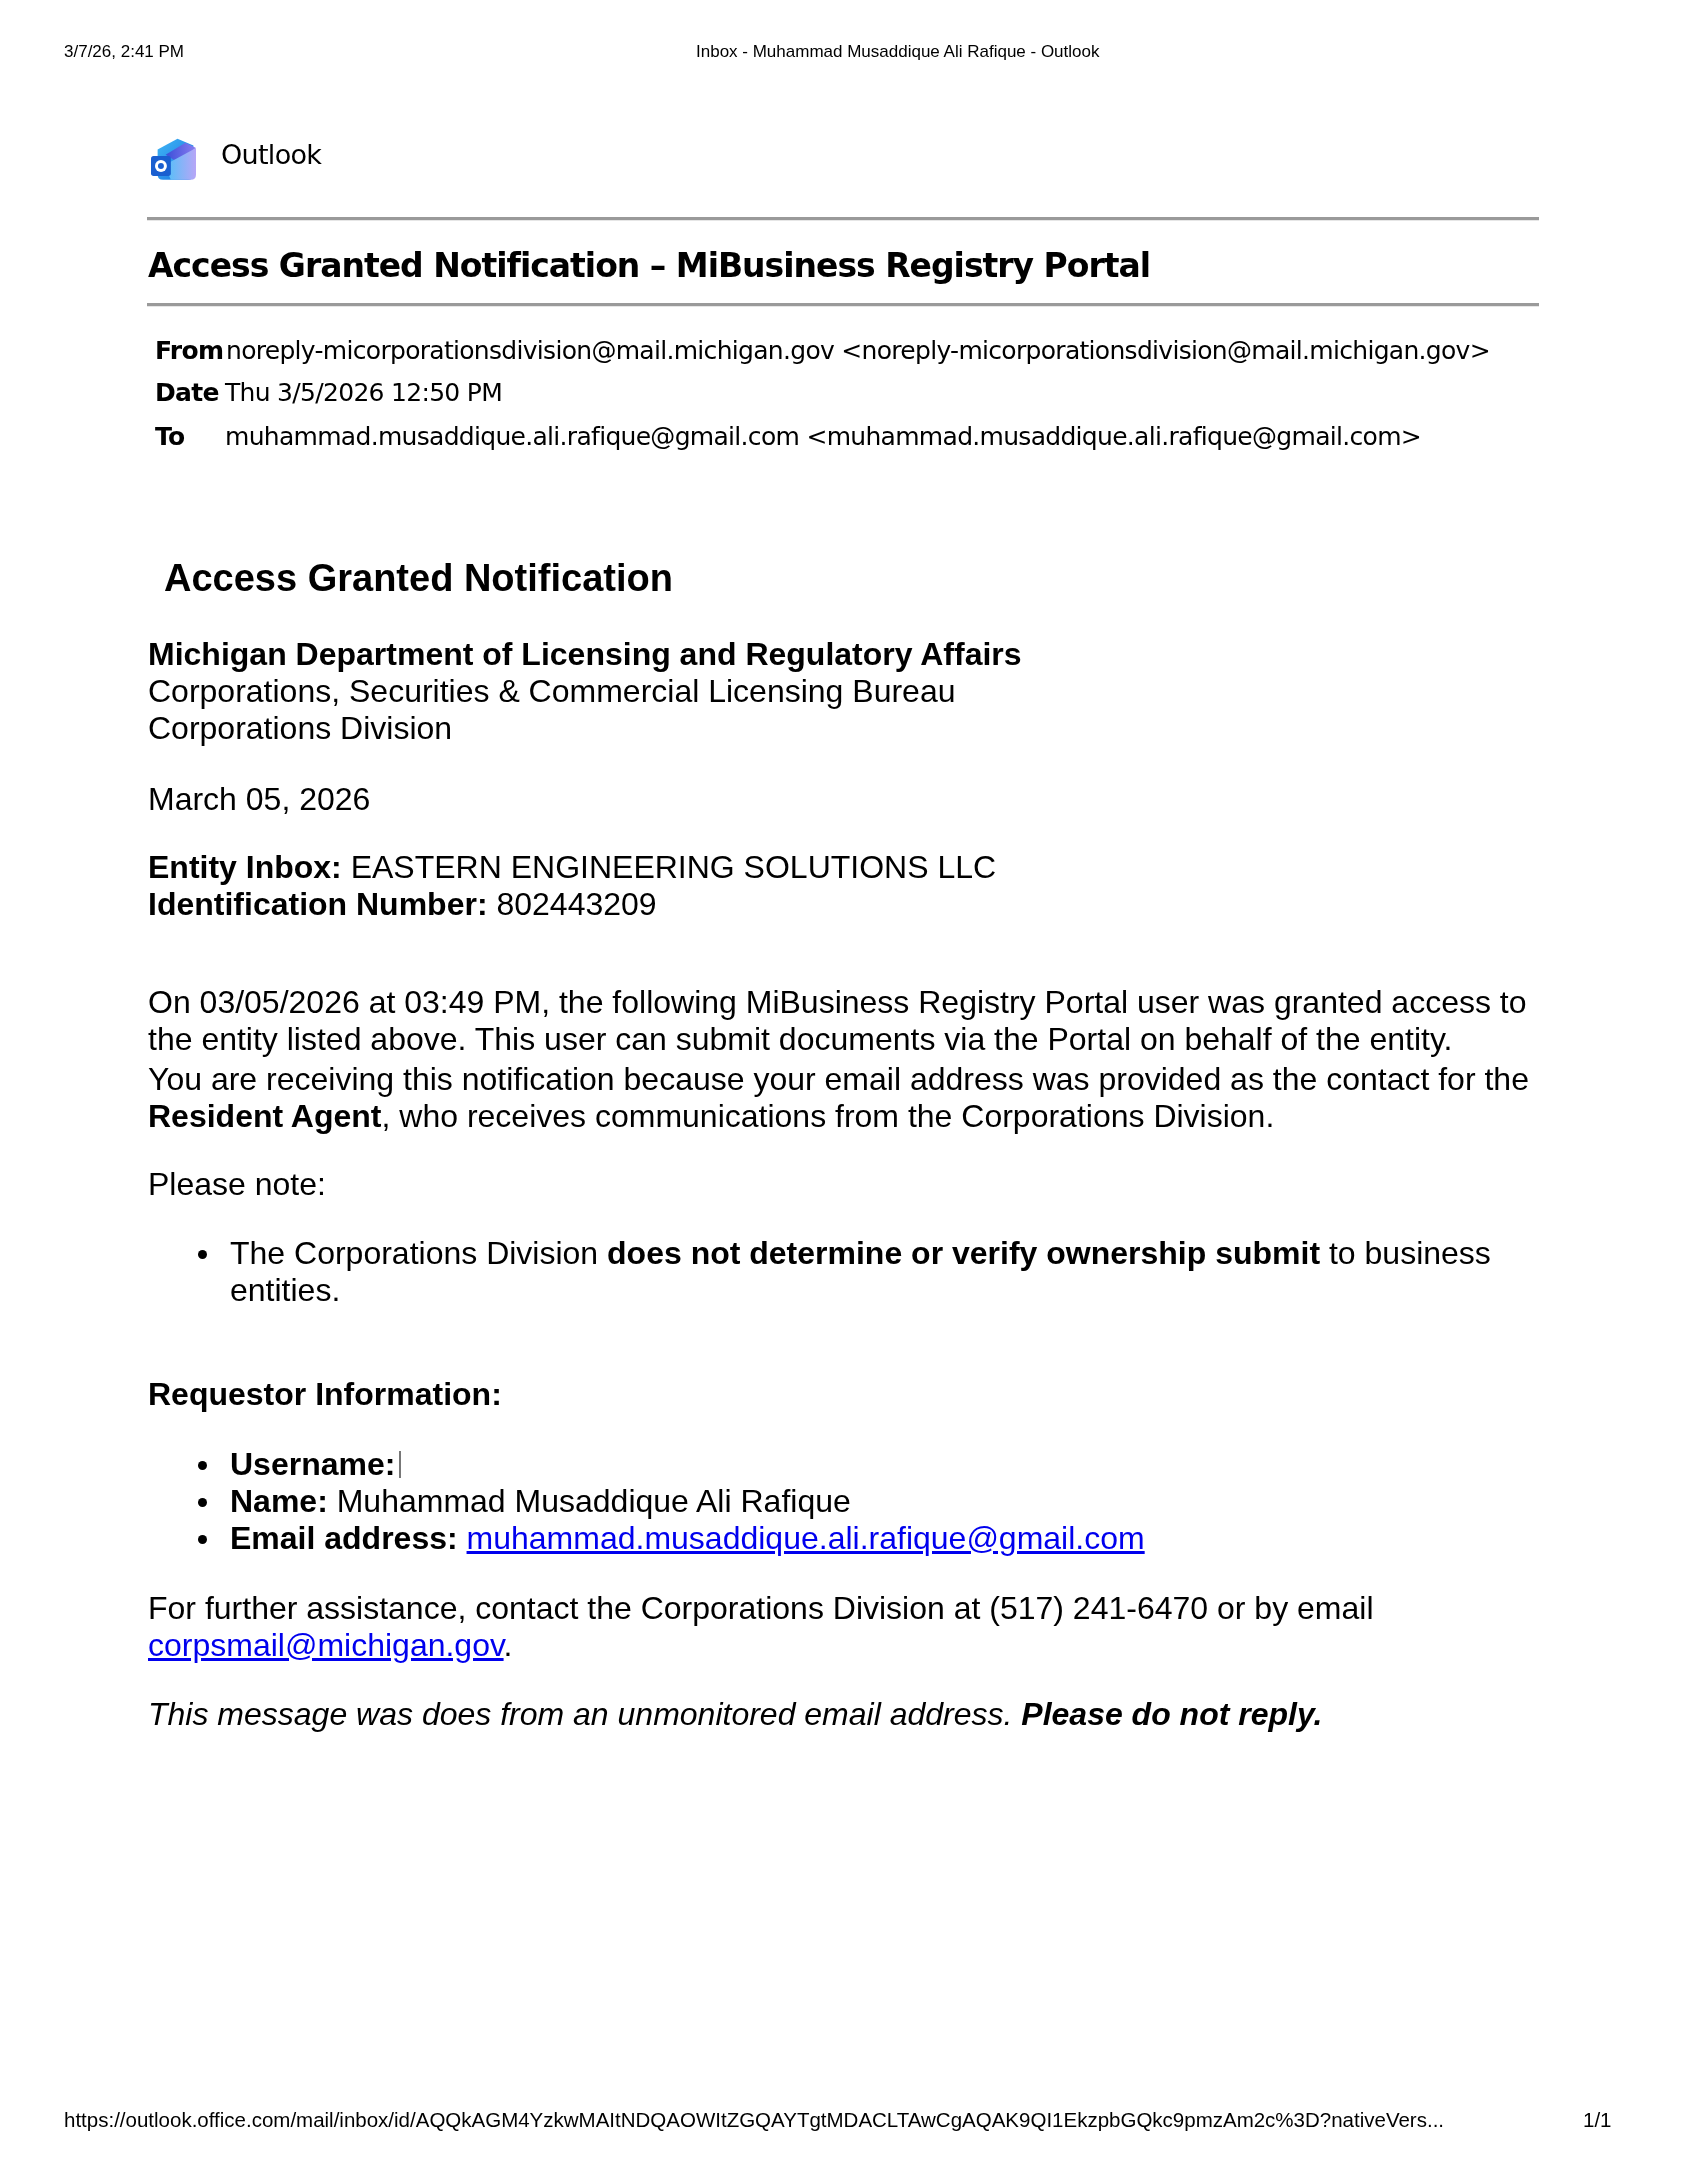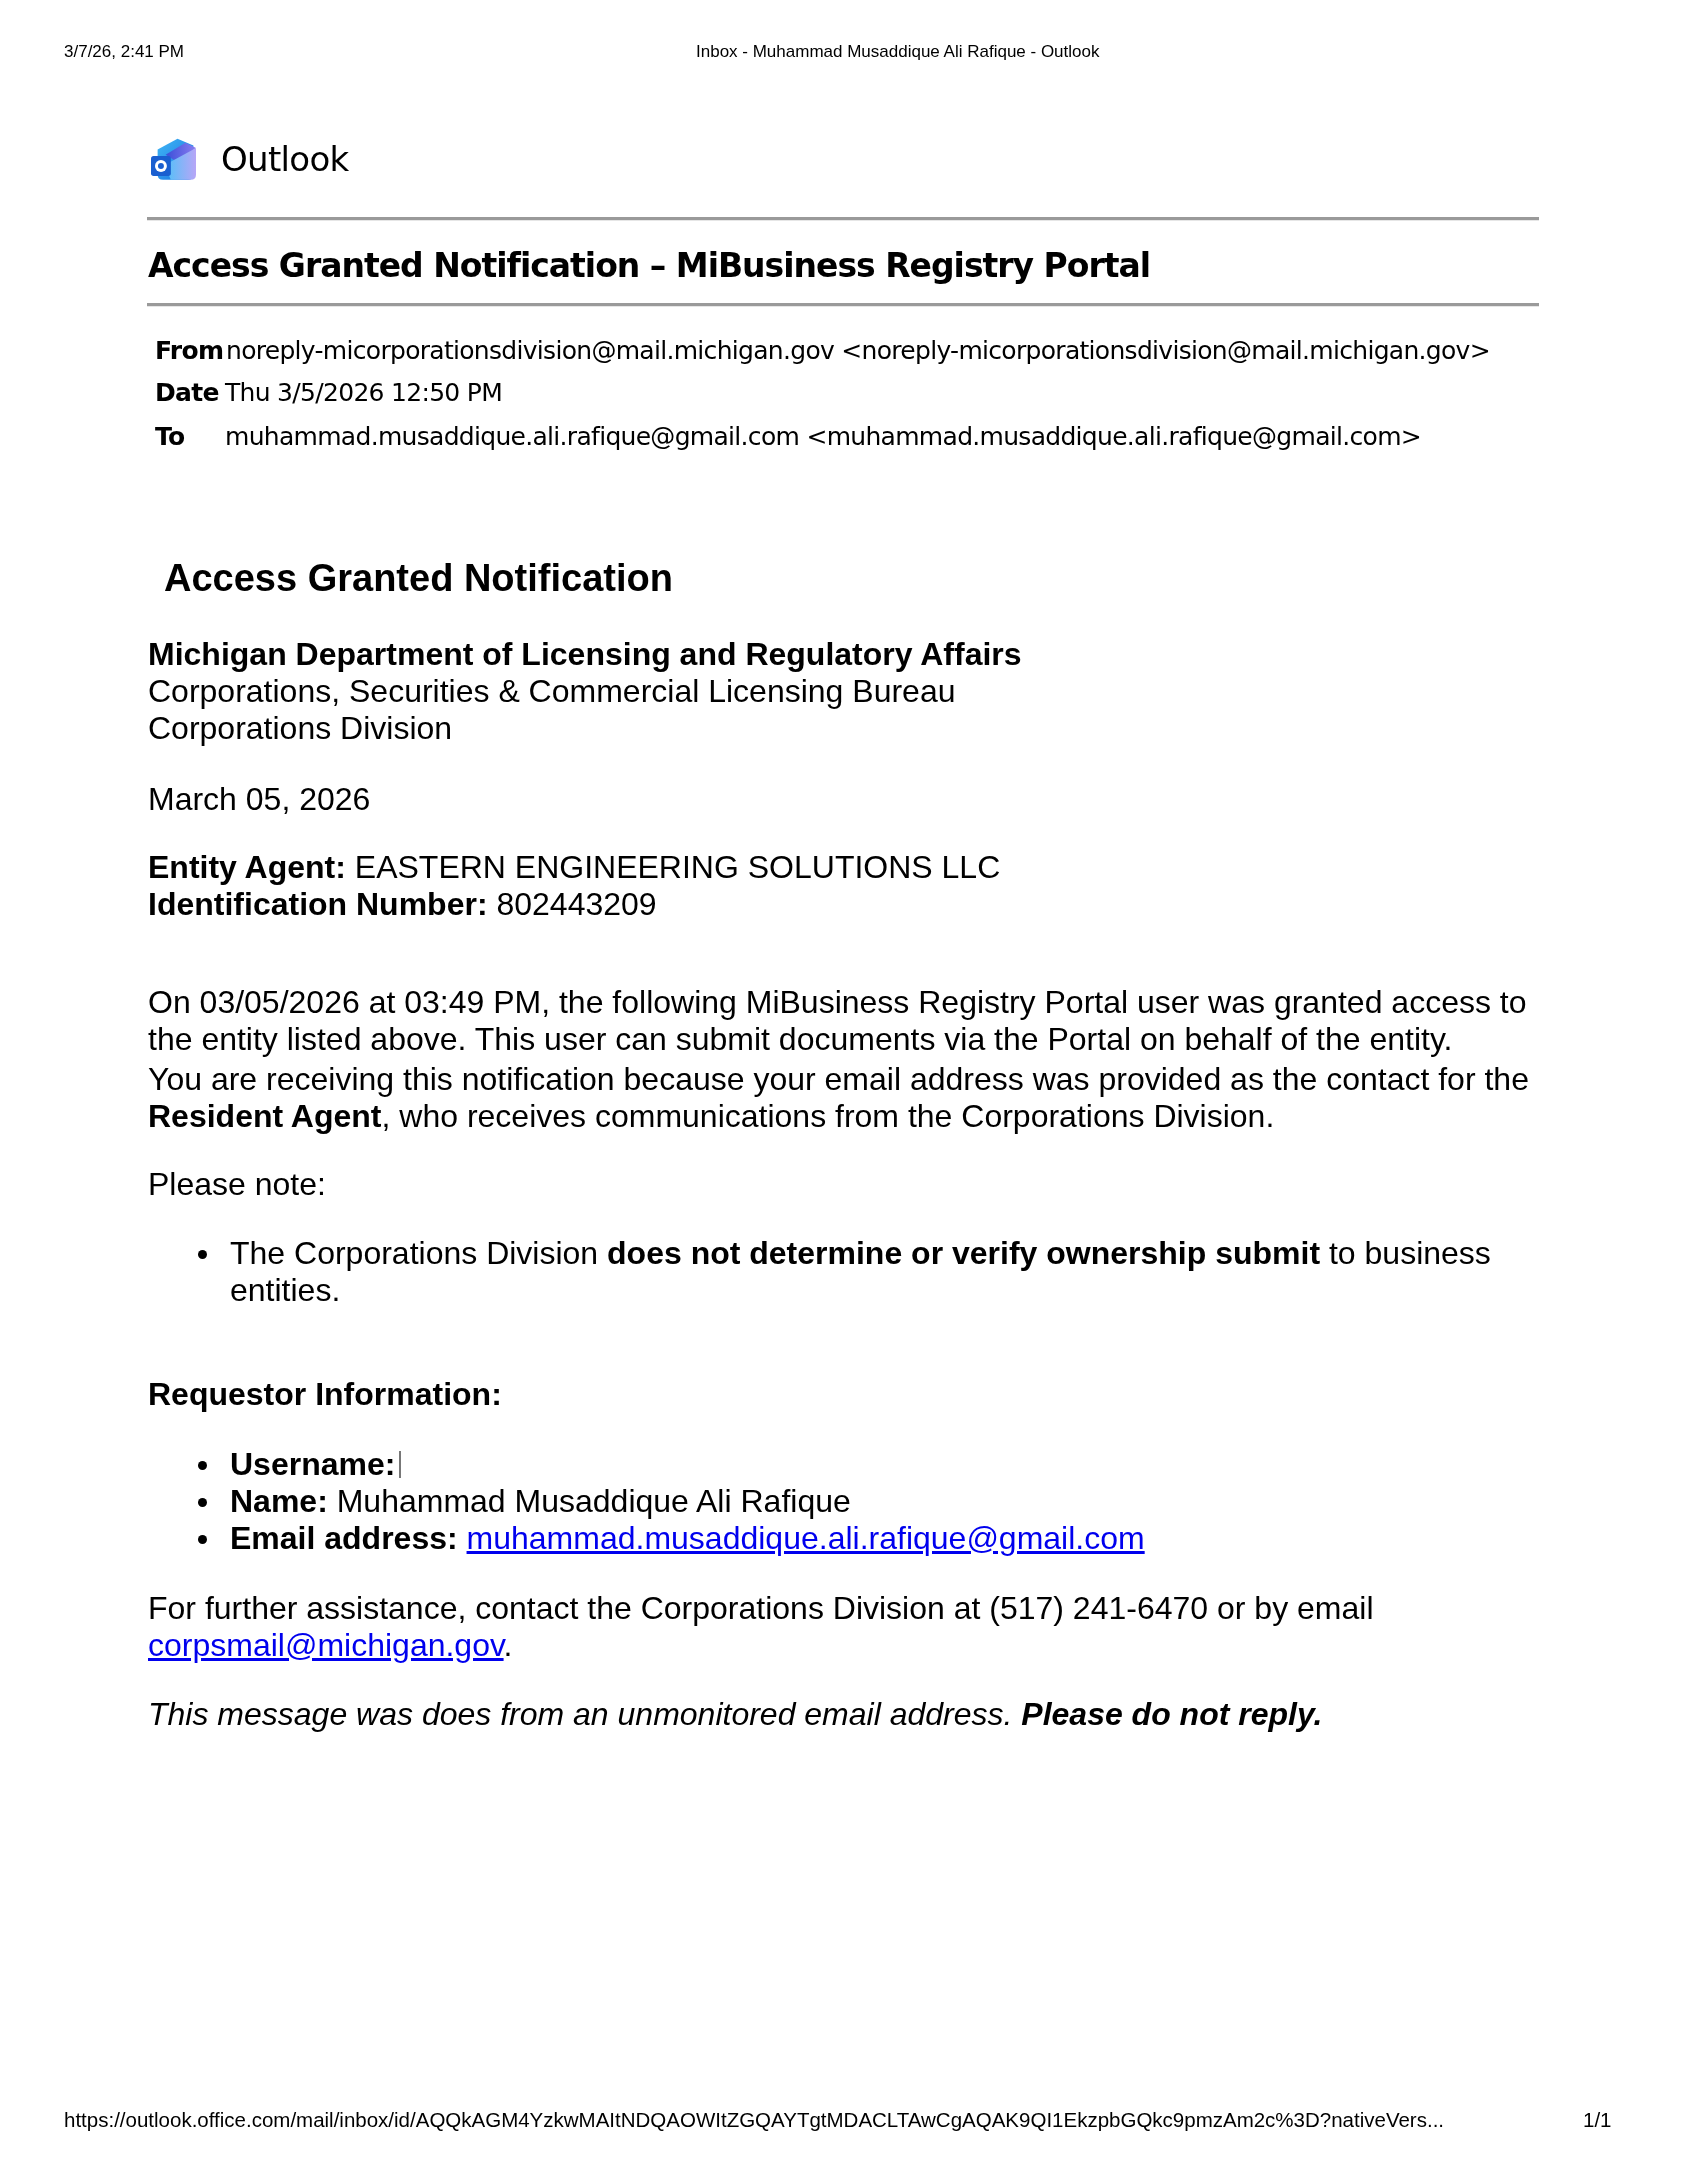--- a/index.html
+++ b/index.html
@@ -1,21 +1,21 @@
 <!DOCTYPE html>
 <html style="font-size:10.6px"><head>
 <meta charset="utf-8">
 <style>
   html, body { margin:0; padding:0; background:#ffffff; }
   body { width:1687px; height:2183px; position:relative; overflow:hidden; color:#000; }
   .abs { position:absolute; white-space:nowrap; }
   .print-hdr { font-family:"Liberation Sans", sans-serif; font-size:17px; top:42px; }
   .print-ftr { font-family:"Liberation Sans", sans-serif; font-size:20.5px; top:2108px; }
   .logo { left:151px; top:136px; width:49px; height:48px; }
-  .brand { left:221px; top:139px; font-size:34px; font-family:"DejaVu Sans", sans-serif; letter-spacing:-0.7px; }
+  .brand { left:221px; top:139px; font-size:27px; font-family:"DejaVu Sans", sans-serif; letter-spacing:-0.7px; }
   .rule { position:absolute; left:147px; width:1392px; height:2.6px; background:#9a9a9a; border-bottom:1.3px solid #e6e6e6; }
   .subject { left:148px; top:246px; font-size:33px; font-weight:bold; font-family:"DejaVu Sans", sans-serif; letter-spacing:-1px; }
   .meta-row { position:absolute; left:155px; font-family:"DejaVu Sans", sans-serif; font-size:25px; letter-spacing:-0.7px; white-space:nowrap; }
   .meta-row .lbl { font-weight:bold; display:inline-block; }
   .meta-row .val { position:absolute; left:69px; top:0; }
   .h1 { left:164px; top:557px; font-size:38px; font-weight:bold; font-family:"Liberation Sans", sans-serif; }
   .body { position:absolute; left:148px; width:1403px; font-family:"Liberation Sans", sans-serif; font-size:32px; line-height:37px; }
   .body p { margin:0; }
   .body b { font-weight:bold;margin-top:15px; }
   .body a { color:#0000ee; text-decoration:underline; }
@@ -78,21 +78,21 @@
 
 <div class="body" style="top:636px;">
   <p><b>Michigan Department of Licensing and Regulatory Affairs</b></p>
   <p>Corporations, Securities &amp; Commercial Licensing Bureau</p>
   <p>Corporations Division</p>
 </div>
 
 <div class="body" style="top:781px;">March 05, 2026</div>
 
 <div class="body" style="top:849px;">
-  <p><b>Entity Agent:</b> <span>EASTERN ENGINEERING SOLUTIONS LLC</span></p>
+  <p><b>Entity Inbox:</b> <span>EASTERN ENGINEERING SOLUTIONS LLC</span></p>
   <p><b>Identification Number:</b> <span>802443209</span></p>
 </div>
 
 <div class="body" style="top:976px;margin-top:8px;">
   <p>On 03/05/2026 at 03:49 PM, the following MiBusiness Registry Portal user was granted access to the entity listed above. This user can submit documents via the Portal on behalf of the entity.</p>
 </div>
 
 <div class="body" style="top:1061px;">
   <p><span>You are receiving this notification because your email address was provided as the contact for the </span><b>Resident Agent</b><span>, who receives communications from the Corporations Division.</span></p>
 </div>

